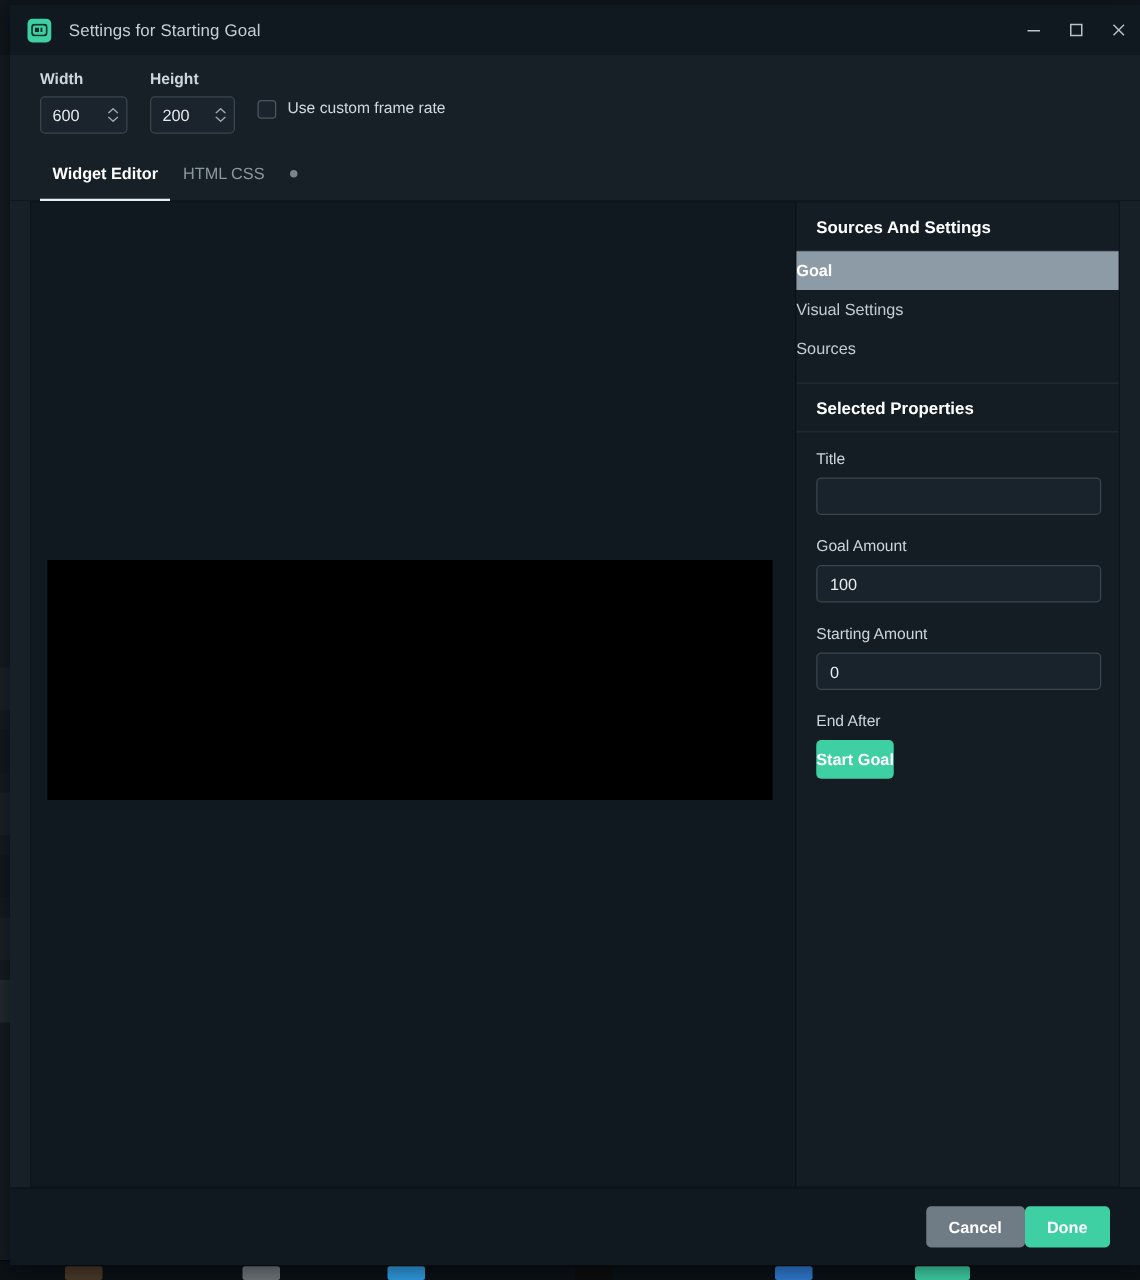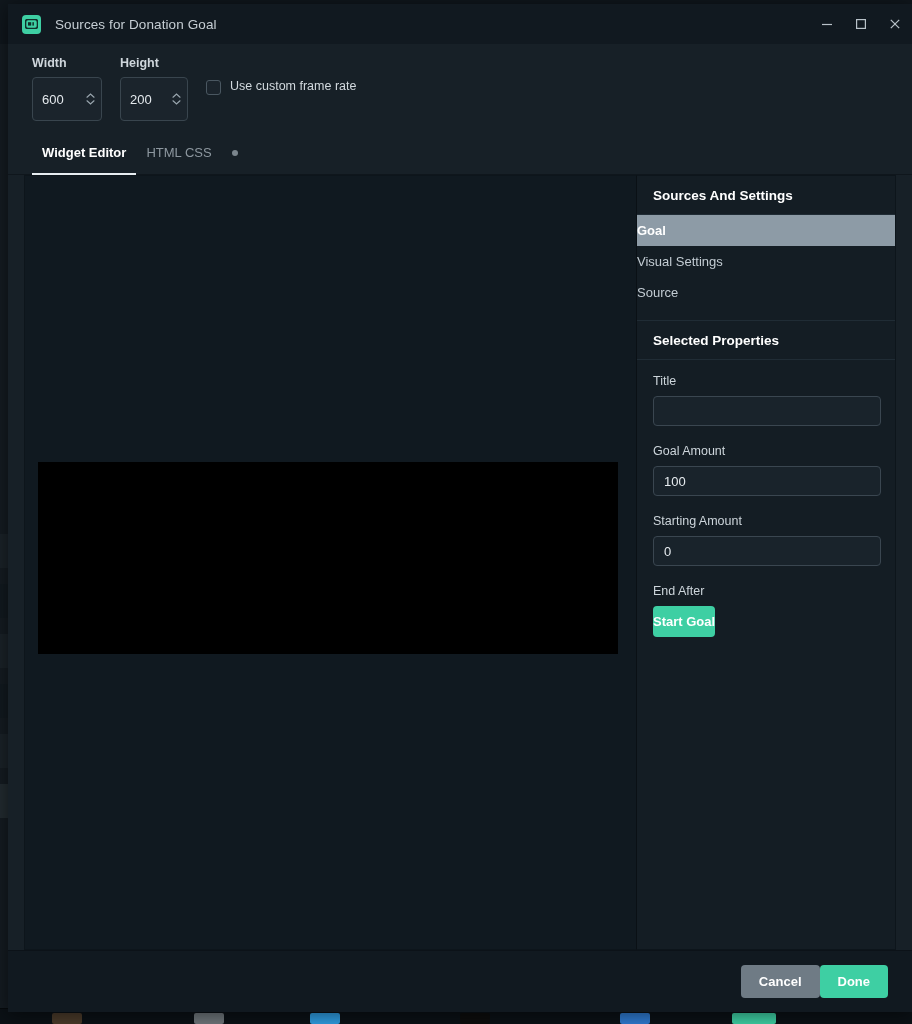--- a/index.html
+++ b/index.html
@@ -100,21 +100,21 @@
     padding: 12px 24px 10px 24px;
     display: flex; align-items: flex-start; gap: 18px;
     background: #172027;
   }
   .field-group { display: flex; flex-direction: column; }
   .field-label {
     font-size: 12.5px; color: #cfd6dc; margin-bottom: 7px; font-weight: bold;
   }
   .spin-wrap {
     position: relative;
-    width: 70px; height: 44px;
+    width: 70px; height: 30px;
     border: 1px solid #39454e;
     border-radius: 4px;
     background: #1b242c;
     display: flex; align-items: center;
   }
   .spin-wrap.h { width: 68px; }
   .spin-value {
     font-size: 13px; color: #e4e9ed;
     padding-left: 9px; flex: 1;
   }
@@ -292,21 +292,21 @@
 <div id="dialog">
 
   <div id="titlebar">
     <div id="app-icon">
       <svg width="13" height="10" viewBox="0 0 13 10" aria-hidden="true">
         <rect x="0.5" y="0.5" width="12" height="9" rx="2.5" fill="none" stroke="#11302a" stroke-width="1.6"></rect>
         <rect x="3" y="3.2" width="3.2" height="3.4" fill="#11302a"></rect>
         <rect x="7.4" y="3.2" width="1.5" height="3.4" fill="#11302a"></rect>
       </svg>
     </div>
-    <div id="window-title">Sources for Donation Goal</div>
+    <div id="window-title">Settings for Starting Goal</div>
 
     <div class="win-controls">
       <div class="win-btn">
         <svg width="12" height="12" viewBox="0 0 12 12">
             <line x1="1" y1="6.5" x2="11" y2="6.5" stroke="currentColor" stroke-width="1.2"></line>
           </svg>
       </div>
       <div class="win-btn">
         <svg width="12" height="12" viewBox="0 0 12 12">
             <rect x="1.6" y="1.6" width="8.8" height="8.8" fill="none" stroke="currentColor" stroke-width="1.2"></rect>
@@ -377,21 +377,21 @@
     <div id="right-pane">
       <div class="panel-header">Sources And Settings</div>
 
       <div class="src-item selected">
         <span>Goal</span>
       </div>
       <div class="src-item">
         <span>Visual Settings</span>
       </div>
       <div class="src-item">
-        <span>Source</span>
+        <span>Sources</span>
       </div>
 
       <div class="panel-header" style="margin-top:12px;border-top:1px solid #202c35;">Selected Properties</div>
 
       <div class="props-body">
         <div class="prop-label">Title</div>
         <input class="prop-input" type="text" value="" style="">
 
         <div class="prop-label">Goal Amount</div>
         <input class="prop-input" type="text" value="100" style="">

